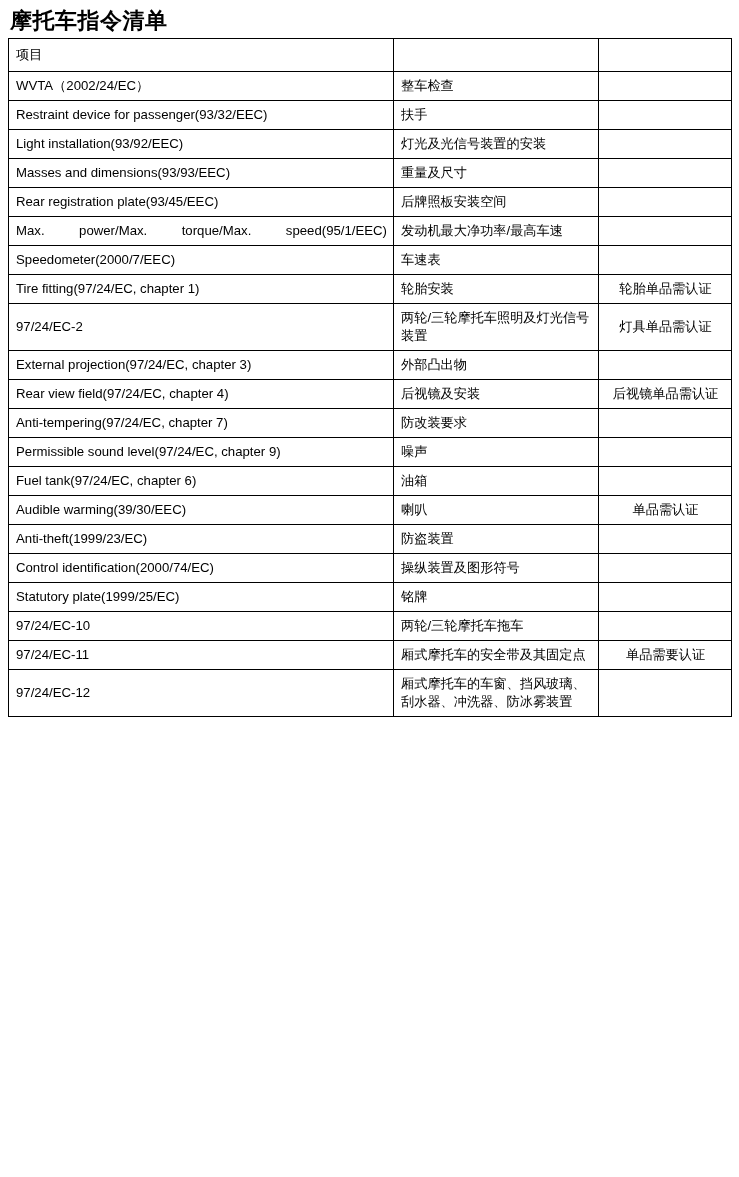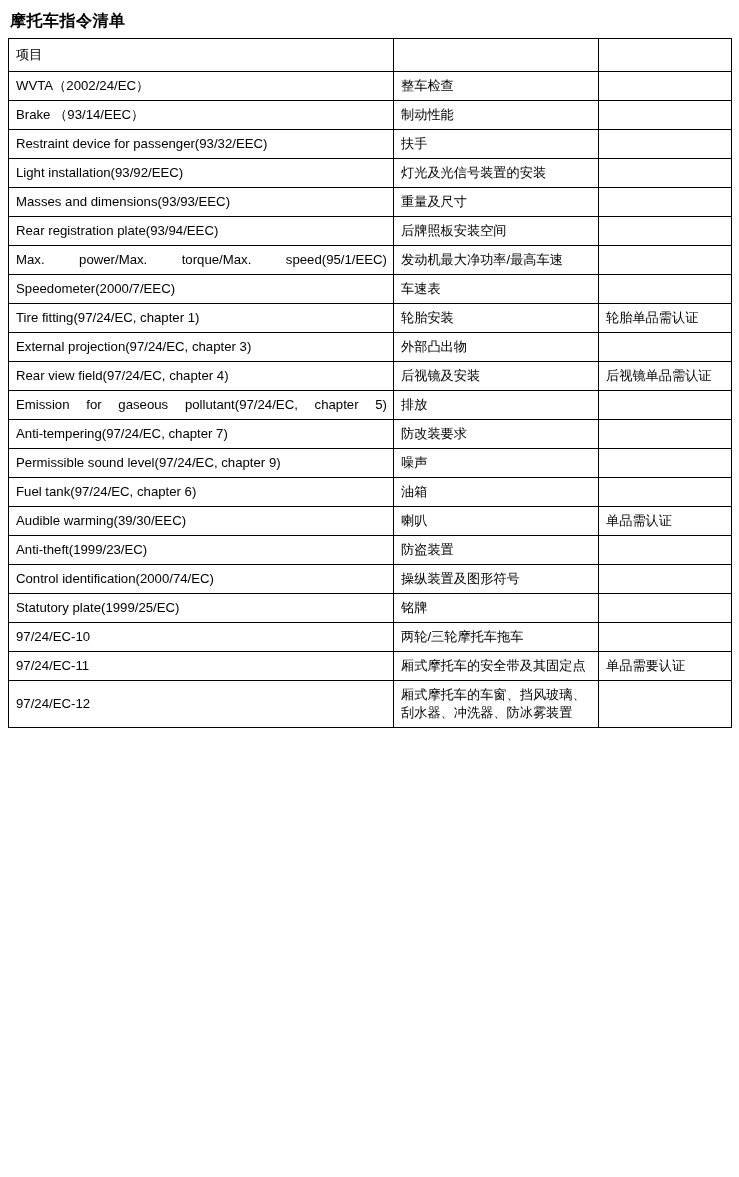--- a/index.html
+++ b/index.html
@@ -14,21 +14,21 @@
     color: #000000;
   }
   .page {
     width: 739px;
     height: 1177px;
     box-sizing: border-box;
     padding: 8px 8px 0 8px;
     position: relative;
   }
   .doc-title {
-    font-size: 16px;
+    font-size: 22px;
     font-weight: bold;
     line-height: 22px;
     margin: 2px 0 6px 2px;
     letter-spacing: 0.5px;
   }
   table.spec {
     border-collapse: collapse;
     table-layout: fixed;
     width: 723px;
     margin: 0;
@@ -54,21 +54,21 @@
   td.col-a.nojust {
     text-align: left;
     text-align-last: left;
     -moz-text-align-last: left;
   }
   td.col-b, td.col-c {
     font-size: 13px;
     line-height: 21px;
   }
   td.col-c {
-    text-align: left;
+    text-align: center;
   }
   tr.header-row td {
     height: 22px;
   }
 </style>
 </head>
 <body>
 
 <div class="page">
 
@@ -85,73 +85,68 @@
         <td class="col-a nojust">项目</td>
         <td class="col-b"></td>
         <td class="col-c"></td>
       </tr>
     <tr>
           <td class="col-a nojust">WVTA（2002/24/EC）</td>
           <td class="col-b">整车检查</td>
           <td class="col-c"></td>
         </tr>
         <tr>
-          <td class="col-a nojust">Brake （93/14/EEC）</td>
-          <td class="col-b">制动性能</td>
-          <td class="col-c"></td>
-        </tr>
-        <tr>
           <td class="col-a nojust">Restraint device for passenger(93/32/EEC)</td>
           <td class="col-b">扶手</td>
           <td class="col-c"></td>
         </tr>
         <tr>
           <td class="col-a nojust">Light installation(93/92/EEC)</td>
           <td class="col-b">灯光及光信号装置的安装</td>
           <td class="col-c"></td>
         </tr>
         <tr>
           <td class="col-a nojust">Masses and dimensions(93/93/EEC)</td>
           <td class="col-b">重量及尺寸</td>
           <td class="col-c"></td>
         </tr>
         <tr>
-          <td class="col-a nojust">Rear registration plate(93/94/EEC)</td>
+          <td class="col-a nojust">Rear registration plate(93/45/EEC)</td>
           <td class="col-b">后牌照板安装空间</td>
           <td class="col-c"></td>
         </tr>
         <tr>
           <td class="col-a">Max. power/Max. torque/Max. speed(95/1/EEC)</td>
           <td class="col-b">发动机最大净功率/最高车速</td>
           <td class="col-c"></td>
         </tr>
         <tr>
           <td class="col-a nojust">Speedometer(2000/7/EEC)</td>
           <td class="col-b">车速表</td>
           <td class="col-c"></td>
         </tr>
         <tr>
           <td class="col-a nojust">Tire fitting(97/24/EC, chapter 1)</td>
           <td class="col-b">轮胎安装</td>
           <td class="col-c">轮胎单品需认证</td>
         </tr>
         <tr>
+          <td class="col-a nojust">97/24/EC-2</td>
+          <td class="col-b">两轮/三轮摩托车照明及灯光信号装置</td>
+          <td class="col-c">灯具单品需认证</td>
+        </tr>
+        <tr>
           <td class="col-a nojust">External projection(97/24/EC, chapter 3)</td>
           <td class="col-b">外部凸出物</td>
           <td class="col-c"></td>
         </tr>
         <tr>
           <td class="col-a nojust">Rear view field(97/24/EC, chapter 4)</td>
           <td class="col-b">后视镜及安装</td>
           <td class="col-c">后视镜单品需认证</td>
-        </tr>
-        <tr>
-          <td class="col-a">Emission for gaseous pollutant(97/24/EC, chapter 5)</td>
-          <td class="col-b">排放</td>
-          <td class="col-c"></td>
         </tr>
         <tr>
           <td class="col-a nojust">Anti-tempering(97/24/EC, chapter 7)</td>
           <td class="col-b">防改装要求</td>
           <td class="col-c"></td>
         </tr>
         <tr>
           <td class="col-a nojust">Permissible sound level(97/24/EC, chapter 9)</td>
           <td class="col-b">噪声</td>
           <td class="col-c"></td>

